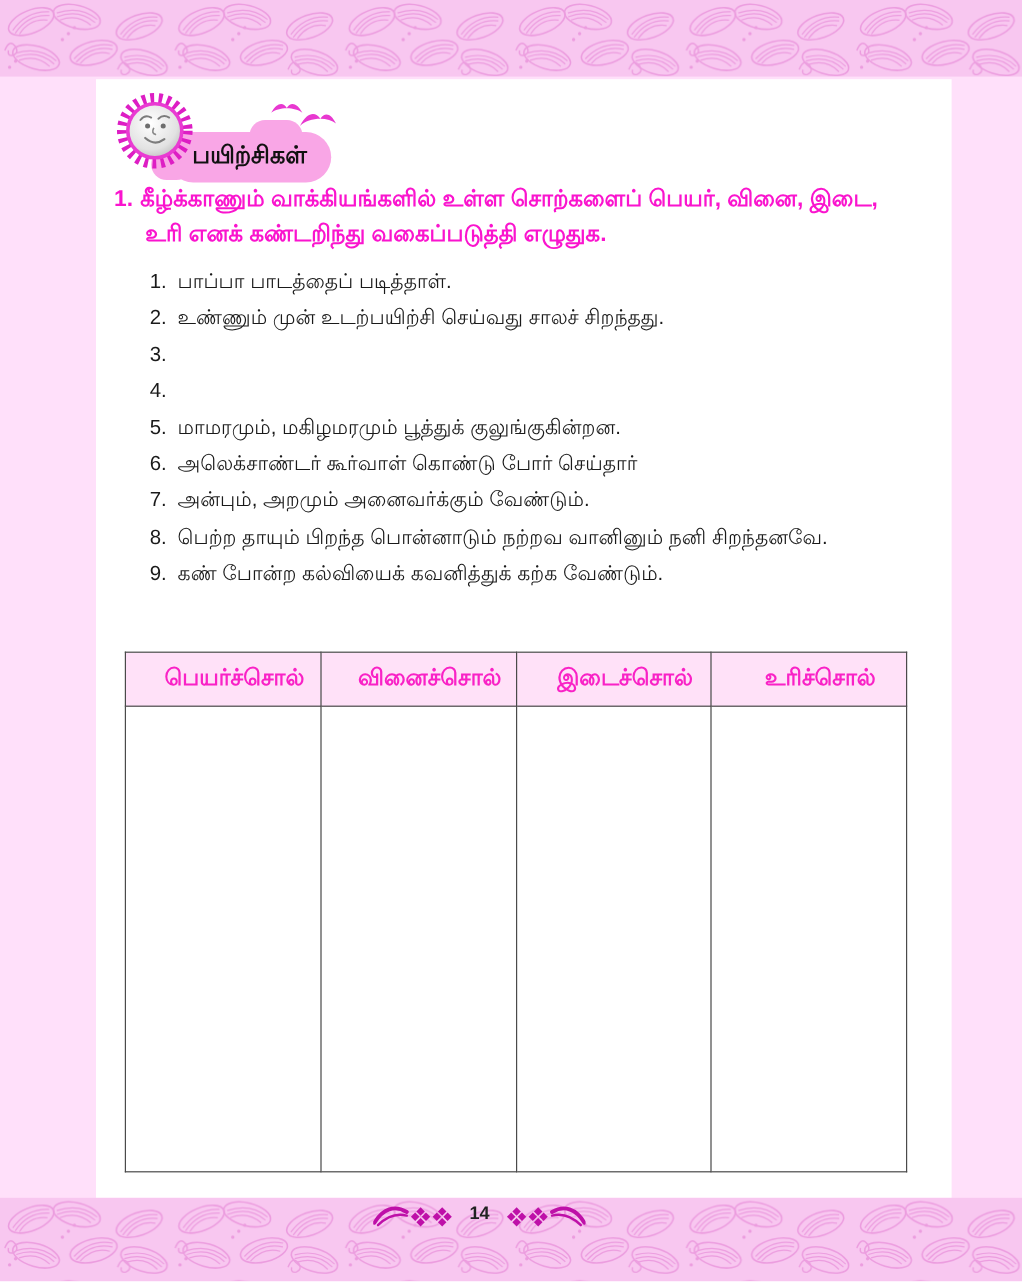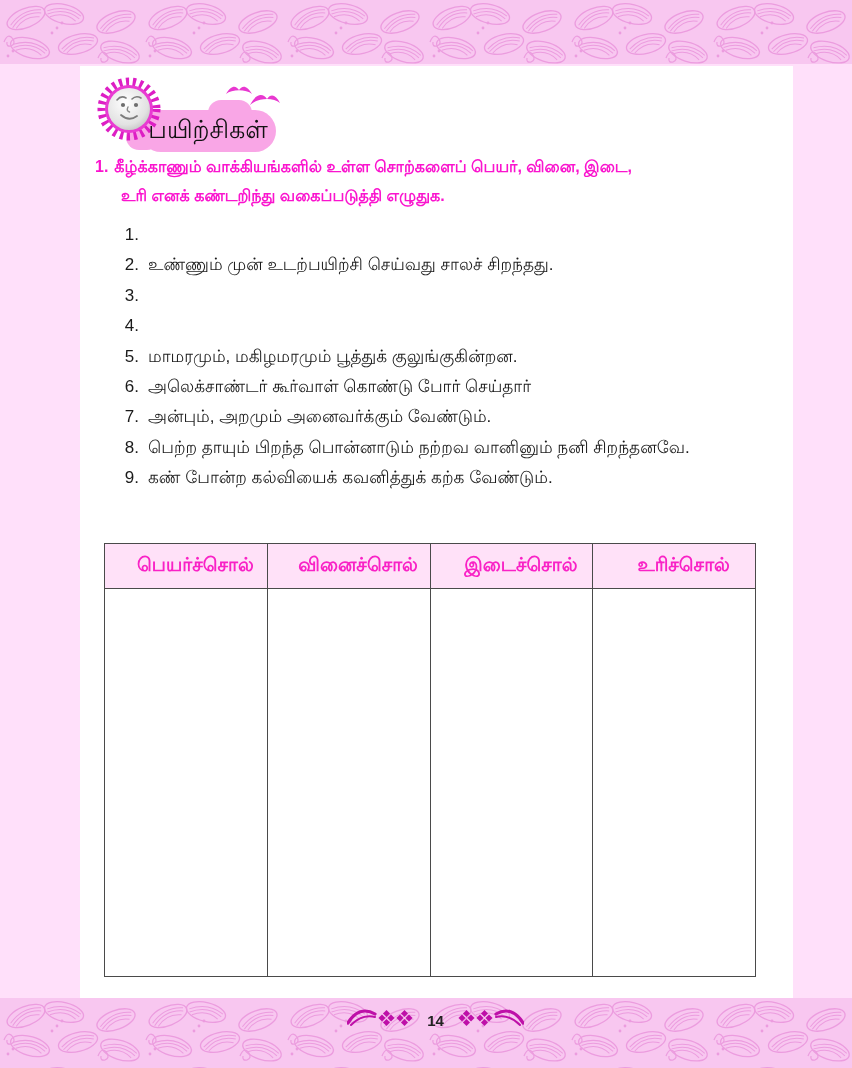--- a/index.html
+++ b/index.html
@@ -27,28 +27,28 @@
     content:"";position:absolute;left:68px;top:-10px;width:44px;height:26px;
     background:#F9A6E6;border-radius:14px;
   }
   .badge-cloud::after{
     content:"";position:absolute;left:-14px;top:14px;width:34px;height:26px;
     background:#F9A6E6;border-radius:14px;
   }
   .badge-title{
     position:absolute;left:44px;top:34px;width:136px;height:42px;
     display:flex;align-items:center;justify-content:center;
-    font-size:25px;font-weight:normal;color:#111;z-index:3;
+    font-size:20px;font-weight:bold;color:#111;z-index:3;
   }
   .badge-icon{position:absolute;left:0;top:0;z-index:2;}
   .badge-birds{position:absolute;left:128px;top:6px;z-index:1;}
   
   .question{
     position:absolute;left:15px;top:86px;width:695px;
-    font-size:16px;font-weight:bold;color:#FA14CE;line-height:29px;
+    font-size:19px;font-weight:bold;color:#FA14CE;line-height:29px;
   }
   .q-line2{padding-left:26px;}
   .q-num{margin-right:6px;}
   
   .sentences{position:absolute;left:15px;top:158px;width:700px;}
   .s-row{display:flex;margin-bottom:9.4px;font-size:17px;line-height:21px;color:#1a1a1a;}
   .s-num{width:44px;text-align:right;flex:none;}
   .s-text{margin-left:9px;}
   
   .word-table{
@@ -57,21 +57,21 @@
   }
   .word-table th,.word-table td{border:1.6px solid #4a4a4a;padding-left:20px;}
   .word-table th{
     height:42px;background:#FFE1F8;color:#F922C6;
     font-size:19px;font-weight:bold;text-align:center;
   }
   .word-table td{background:#ffffff;}
   
   .footer{
     position:absolute;left:0;top:1003px;width:799px;height:26px;
-    display:flex;align-items:flex-end;justify-content:center;z-index:2;margin-left:36px;
+    display:flex;align-items:flex-start;justify-content:center;z-index:2;
   }
   .page-number{
     font-size:15px;font-weight:600;color:#222;margin:0 14px;
   }
   .orn{display:block;}
   .orn-right{transform:scaleX(-1);}
   .hidden-defs{position:absolute;width:0;height:0;}
 </style>
 </head>
 <body>
@@ -156,20 +156,21 @@
     </div>
 
     <div class="question">
       <div><span class="q-num">1.</span><span>கீழ்க்காணும் வாக்கியங்களில் உள்ள சொற்களைப் பெயர், வினை, இடை,</span></div>
       <div class="q-line2">உரி எனக் கண்டறிந்து வகைப்படுத்தி எழுதுக.</div>
     </div>
 
     <div class="sentences">
       <div class="s-row">
         <span class="s-num">1.</span>
+        <span class="s-text">பாப்பா பாடத்தைப் படித்தாள்.</span>
       </div>
       <div class="s-row">
         <span class="s-num">2.</span>
         <span class="s-text">உண்ணும் முன் உடற்பயிற்சி செய்வது சாலச் சிறந்தது.</span>
       </div>
       <div class="s-row">
         <span class="s-num">3.</span>
       </div>
       <div class="s-row">
         <span class="s-num">4.</span>

